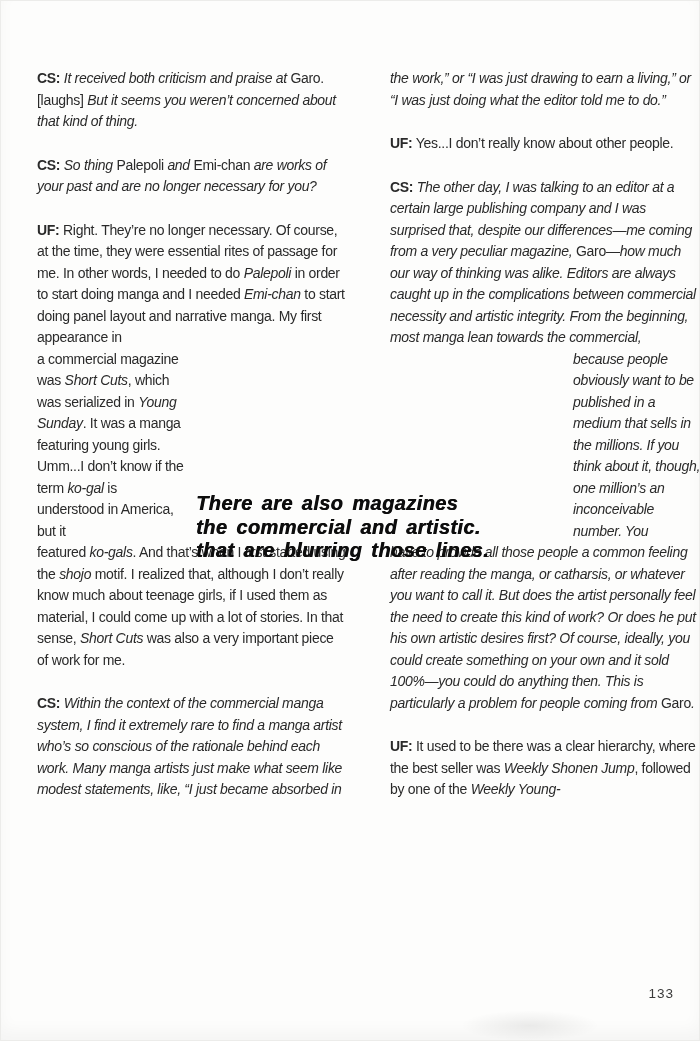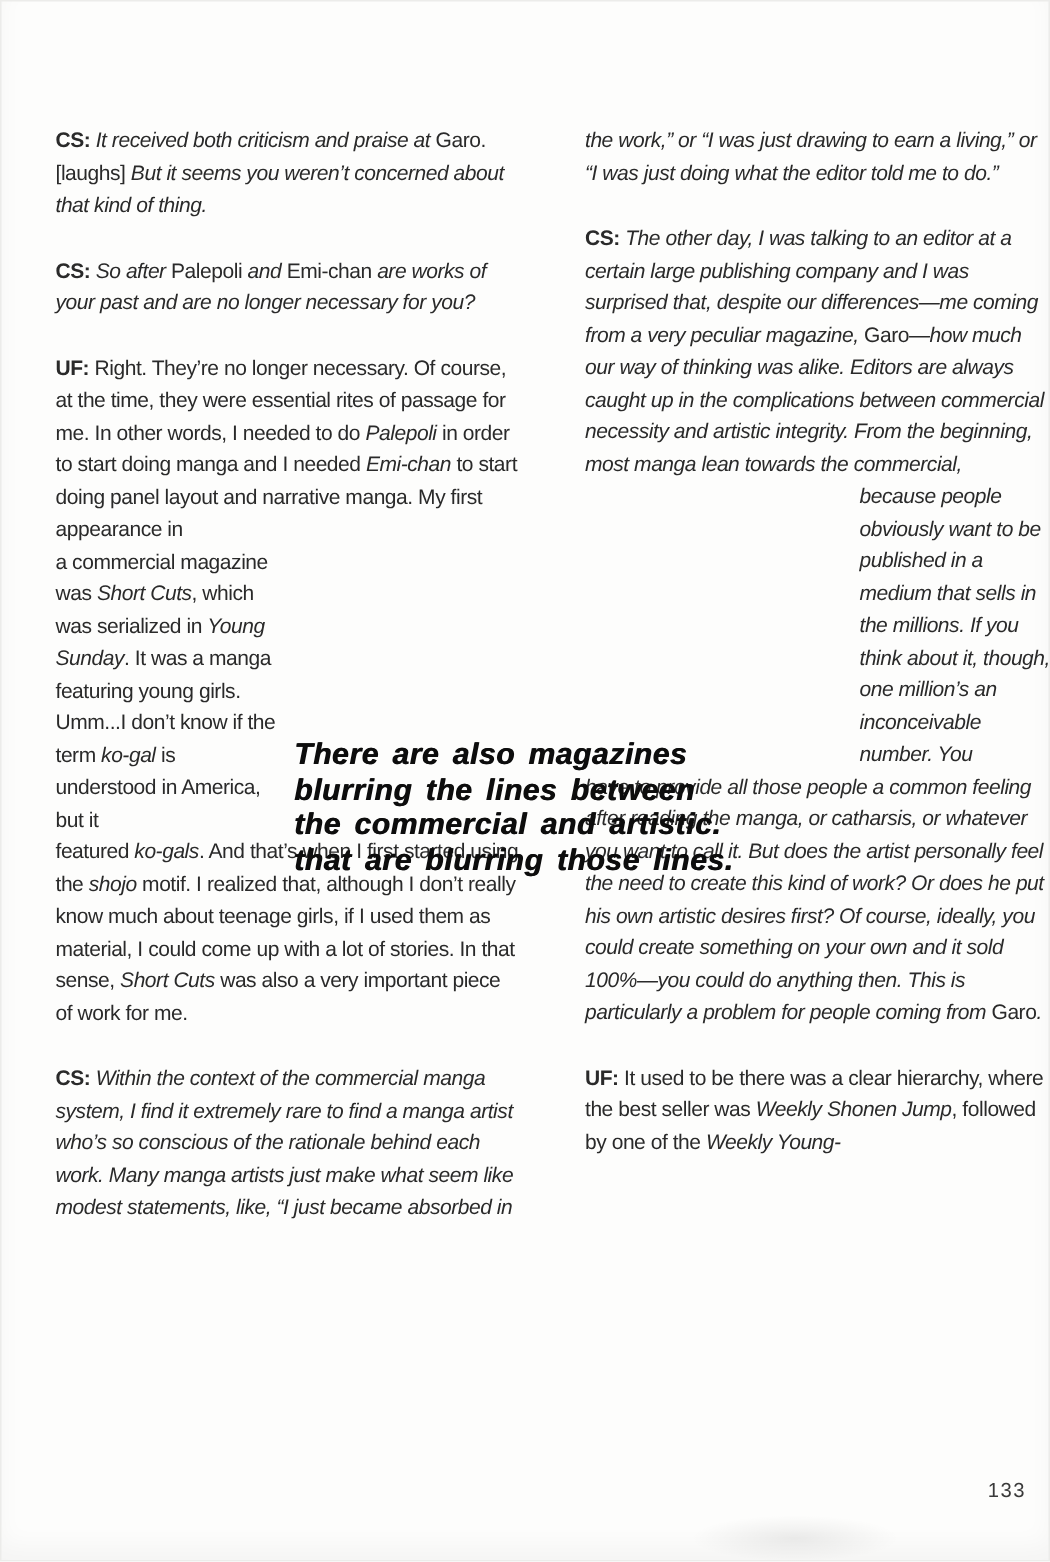--- a/index.html
+++ b/index.html
@@ -12,21 +12,21 @@
     width: 700px;
     height: 1041px;
     background: #fdfdfc;
     overflow: hidden;
     box-shadow: inset 0 0 0 1px #ececea, inset 0 -10px 16px rgba(0,0,0,0.035);
     font-family: "Liberation Sans", sans-serif;
     color: #2a2a2a;
   }
   .col {
     position: absolute;
-    top: 83px;
+    top: 68px;
     width: 310px;
     font-size: 14px;
     line-height: 21.5px;
     letter-spacing: -0.3px;
   }
   .left-col  { left: 37px; }
   .right-col { left: 360px; margin-left: 30px; }
   .para { margin: 0 0 22px 0; }
   .cont { margin-bottom: 0; }
   .narrow-left  { width: 150px; }
@@ -45,21 +45,21 @@
     line-height: 23.5px;
     color: #0d0d0d;
     letter-spacing: 0.4px;
     word-spacing: 3px;
     text-shadow: 0.5px 0 0 currentColor;
   }
   .q-line { white-space: nowrap; }
   .page-number {
     position: absolute;
     top: 986px;
-    right: 16px;
+    right: 26px;
     font-size: 13.5px;
     letter-spacing: 1px;
     color: #3a3a3a;
   }
   .scan-shadow {
     position: absolute;
     left: 460px;
     top: 1010px;
     width: 140px;
     height: 31px;
@@ -67,38 +67,38 @@
     pointer-events: none;
   }
 </style>
 </head>
 <body>
 
 <div class="page">
 
   <div class="col left-col">
     <p class="para"><span class="sb">CS:</span><span class="si"> It received both criticism and praise at </span><span class="sr">Garo. [laughs]</span><span class="si"> But it seems you weren’t concerned about that kind of thing.</span></p>
-    <p class="para"><span class="sb">CS:</span><span class="si"> So after </span><span class="sr">Palepoli</span><span class="si"> and </span><span class="sr">Emi-chan</span><span class="si"> are works of your past and are no longer necessary for you?</span></p>
+    <p class="para"><span class="sb">CS:</span><span class="si"> So thing </span><span class="sr">Palepoli</span><span class="si"> and </span><span class="sr">Emi-chan</span><span class="si"> are works of your past and are no longer necessary for you?</span></p>
     <p class="para cont"><span class="sb">UF:</span><span class="sr"> Right. They’re no longer necessary. Of course, at the time, they were essential rites of passage for me. In other words, I needed to do </span><span class="si">Palepoli</span><span class="sr"> in order to start doing manga and I needed </span><span class="si">Emi-chan</span><span class="sr"> to start doing panel layout and narrative manga. My first appearance in</span></p>
     <p class="para cont narrow-left"><span class="sr">a commercial magazine was </span><span class="si">Short Cuts</span><span class="sr">, which was serialized in </span><span class="si">Young Sunday</span><span class="sr">. It was a manga featuring young girls. Umm...I don’t know if the term </span><span class="si">ko-gal</span><span class="sr"> is understood in America, but it</span></p>
     <p class="para"><span class="sr">featured </span><span class="si">ko-gals</span><span class="sr">. And that’s when I first started using the </span><span class="si">shojo</span><span class="sr"> motif. I realized that, although I don’t really know much about teenage girls, if I used them as material, I could come up with a lot of stories. In that sense, </span><span class="si">Short Cuts</span><span class="sr"> was also a very important piece of work for me.</span></p>
     <p class="para"><span class="sb">CS:</span><span class="si"> Within the context of the commercial manga system, I find it extremely rare to find a manga artist who’s so conscious of the rationale behind each work. Many manga artists just make what seem like modest statements, like, “I just became absorbed in</span></p>
   </div>
 
   <div class="col right-col">
     <p class="para"><span class="si">the work,” or “I was just drawing to earn a living,” or “I was just doing what the editor told me to do.”</span></p>
+    <p class="para"><span class="sb">UF:</span><span class="sr"> Yes...I don’t really know about other people.</span></p>
     <p class="para cont"><span class="sb">CS:</span><span class="si"> The other day, I was talking to an editor at a certain large publishing company and I was surprised that, despite our differences—me coming from a very peculiar magazine, </span><span class="sr">Garo</span><span class="si">—how much our way of thinking was alike. Editors are always caught up in the complications between commercial necessity and artistic integrity. From the beginning, most manga lean towards the commercial,</span></p>
     <p class="para cont narrow-right"><span class="si">because people obviously want to be published in a medium that sells in the millions. If you think about it, though, one million’s an inconceivable number. You</span></p>
     <p class="para"><span class="si">have to provide all those people a common feeling after reading the manga, or catharsis, or whatever you want to call it. But does the artist personally feel the need to create this kind of work? Or does he put his own artistic desires first? Of course, ideally, you could create something on your own and it sold 100%—you could do anything then. This is particularly a problem for people coming from </span><span class="sr">Garo</span><span class="si">.</span></p>
     <p class="para"><span class="sb">UF:</span><span class="sr"> It used to be there was a clear hierarchy, where the best seller was </span><span class="si">Weekly Shonen Jump</span><span class="sr">, followed by one of the </span><span class="si">Weekly Young-</span></p>
   </div>
 
   <div class="pull-quote">
       <div class="q-line">There are also magazines</div>
-      <div class="q-line">blurring the lines between</div>
       <div class="q-line">the commercial and artistic.</div>
       <div class="q-line">that are blurring those lines.</div>
     </div>
 
   <div class="page-number">133</div>
 
   <div class="scan-shadow"></div>
 
 </div>
 

